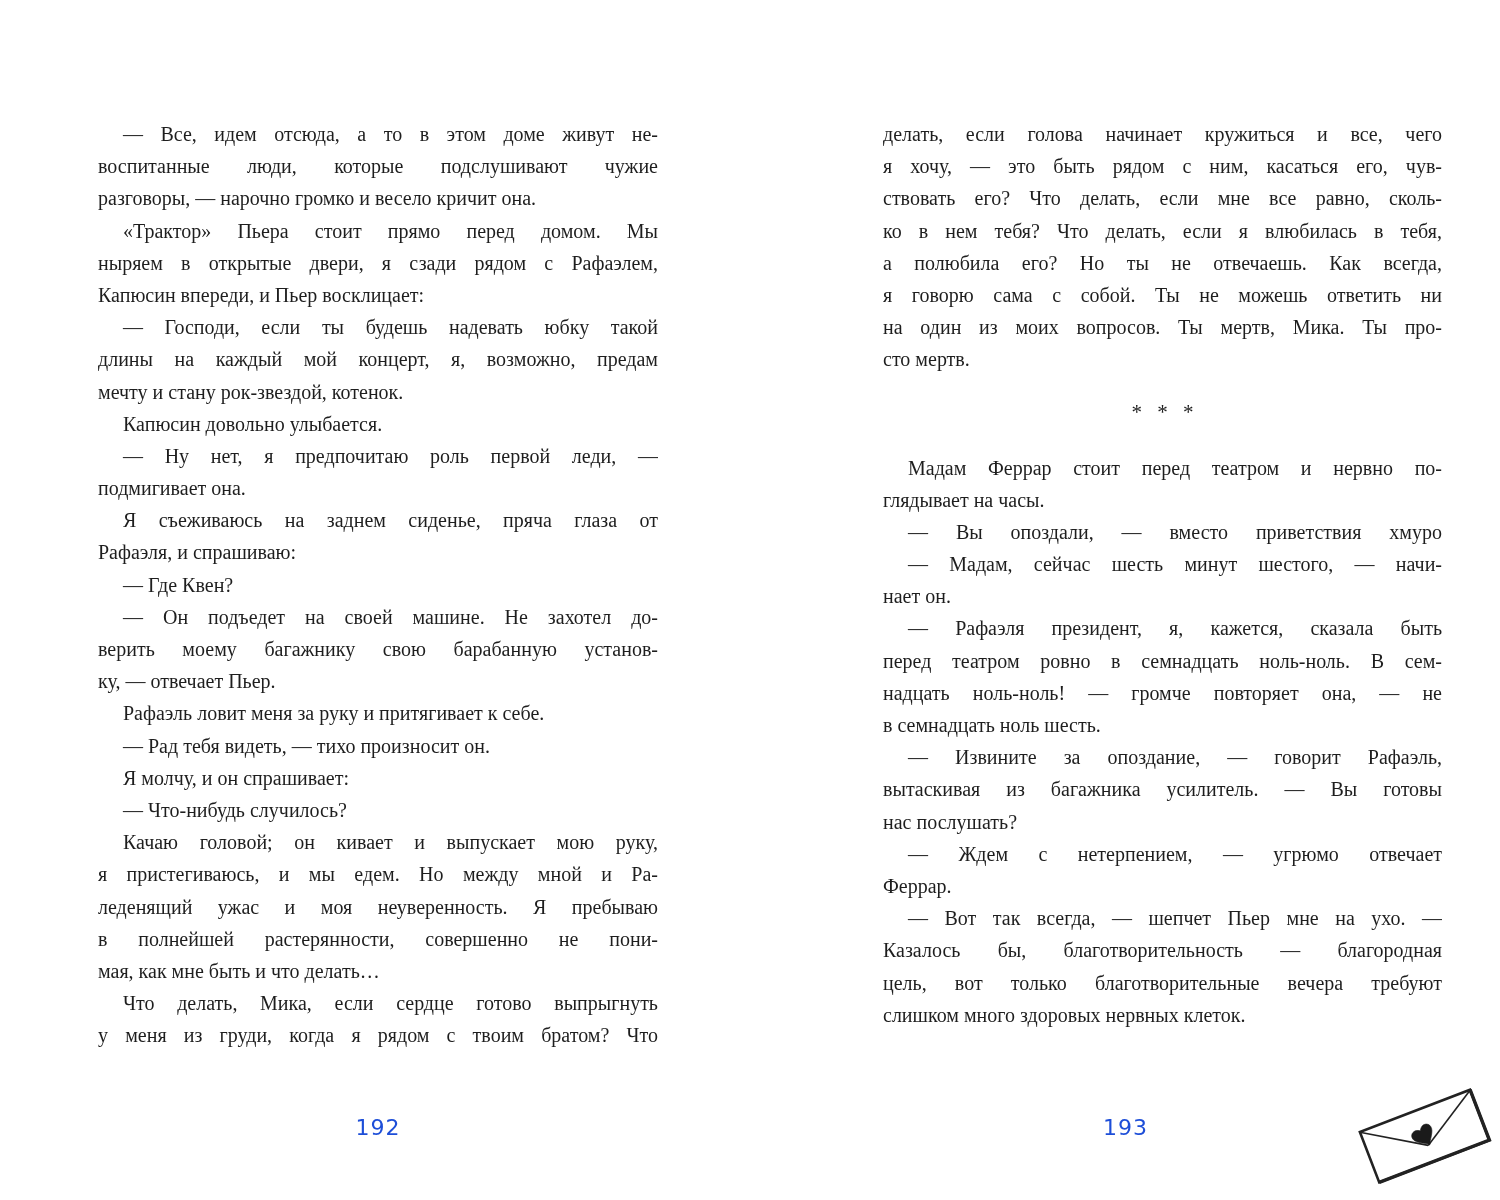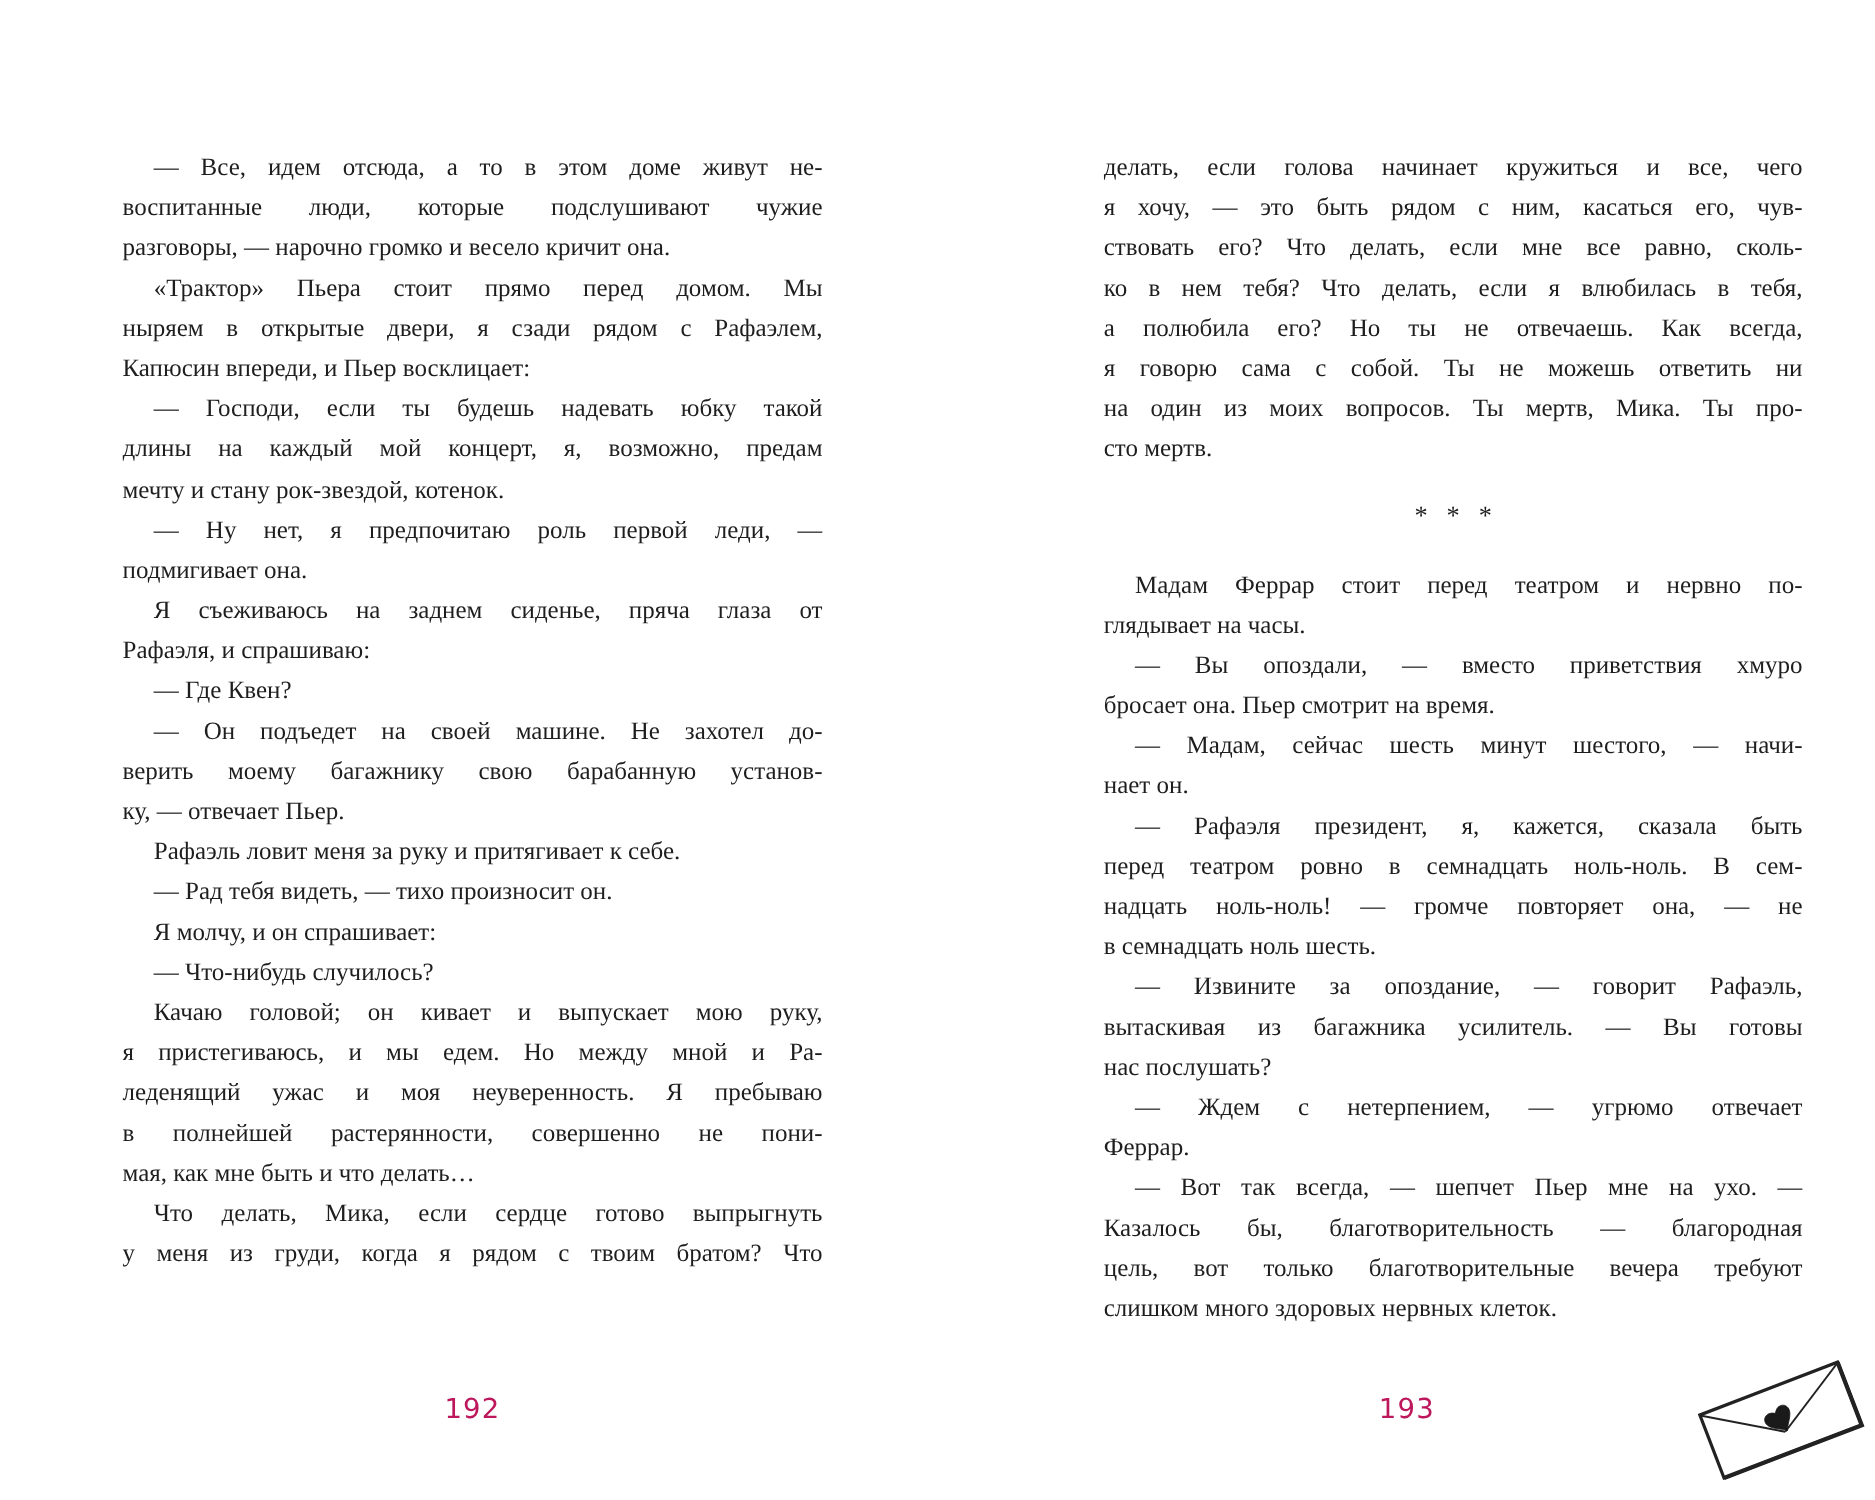--- a/index.html
+++ b/index.html
@@ -50,21 +50,21 @@
   }
   .folio {
     position: absolute;
     top: 1112px;
     height: 32px;
     line-height: 32px;
     text-align: center;
     font-family: "DejaVu Sans", sans-serif;
     font-size: 22px;
     font-weight: 400;
-    color: #be185d;
+    color: #1d4ed8;
     letter-spacing: 1px;
   }
   .folio.left  { left: 98px;  width: 560px; }
   .folio.right { left: 846px; width: 559px; }
   .corner-icon {
     position: absolute;
     left: 1355px;
     top: 1082px;
     width: 140px;
     height: 110px;
@@ -78,20 +78,21 @@
   <div class="text-block left">
       <div class="line j indent">— Все, идем отсюда, а то в этом доме живут не-</div>
       <div class="line j">воспитанные люди, которые подслушивают чужие</div>
       <div class="line last">разговоры, — нарочно громко и весело кричит она.</div>
       <div class="line j indent">«Трактор» Пьера стоит прямо перед домом. Мы</div>
       <div class="line j">ныряем в открытые двери, я сзади рядом с Рафаэлем,</div>
       <div class="line last">Капюсин впереди, и Пьер восклицает:</div>
       <div class="line j indent">— Господи, если ты будешь надевать юбку такой</div>
       <div class="line j">длины на каждый мой концерт, я, возможно, предам</div>
       <div class="line last">мечту и стану рок-звездой, котенок.</div>
+      <div class="line last indent">Капюсин довольно улыбается.</div>
       <div class="line j indent">— Ну нет, я предпочитаю роль первой леди, —</div>
       <div class="line last">подмигивает она.</div>
       <div class="line j indent">Я съеживаюсь на заднем сиденье, пряча глаза от</div>
       <div class="line last">Рафаэля, и спрашиваю:</div>
       <div class="line last indent">— Где Квен?</div>
       <div class="line j indent">— Он подъедет на своей машине. Не захотел до-</div>
       <div class="line j">верить моему багажнику свою барабанную установ-</div>
       <div class="line last">ку, — отвечает Пьер.</div>
       <div class="line last indent">Рафаэль ловит меня за руку и притягивает к себе.</div>
       <div class="line last indent">— Рад тебя видеть, — тихо произносит он.</div>
@@ -112,21 +113,20 @@
       <div class="line j">ствовать его? Что делать, если мне все равно, сколь-</div>
       <div class="line j">ко в нем тебя? Что делать, если я влюбилась в тебя,</div>
       <div class="line j">а полюбила его? Но ты не отвечаешь. Как всегда,</div>
       <div class="line j">я говорю сама с собой. Ты не можешь ответить ни</div>
       <div class="line j">на один из моих вопросов. Ты мертв, Мика. Ты про-</div>
       <div class="line last">сто мертв.</div>
       <div class="separator">* * *</div>
       <div class="line j indent">Мадам Феррар стоит перед театром и нервно по-</div>
       <div class="line last">глядывает на часы.</div>
       <div class="line j indent">— Вы опоздали, — вместо приветствия хмуро</div>
-      <div class="line last">бросает она. Пьер смотрит на время.</div>
       <div class="line j indent">— Мадам, сейчас шесть минут шестого, — начи-</div>
       <div class="line last">нает он.</div>
       <div class="line j indent">— Рафаэля президент, я, кажется, сказала быть</div>
       <div class="line j">перед театром ровно в семнадцать ноль-ноль. В сем-</div>
       <div class="line j">надцать ноль-ноль! — громче повторяет она, — не</div>
       <div class="line last">в семнадцать ноль шесть.</div>
       <div class="line j indent">— Извините за опоздание, — говорит Рафаэль,</div>
       <div class="line j">вытаскивая из багажника усилитель. — Вы готовы</div>
       <div class="line last">нас послушать?</div>
       <div class="line j indent">— Ждем с нетерпением, — угрюмо отвечает</div>

